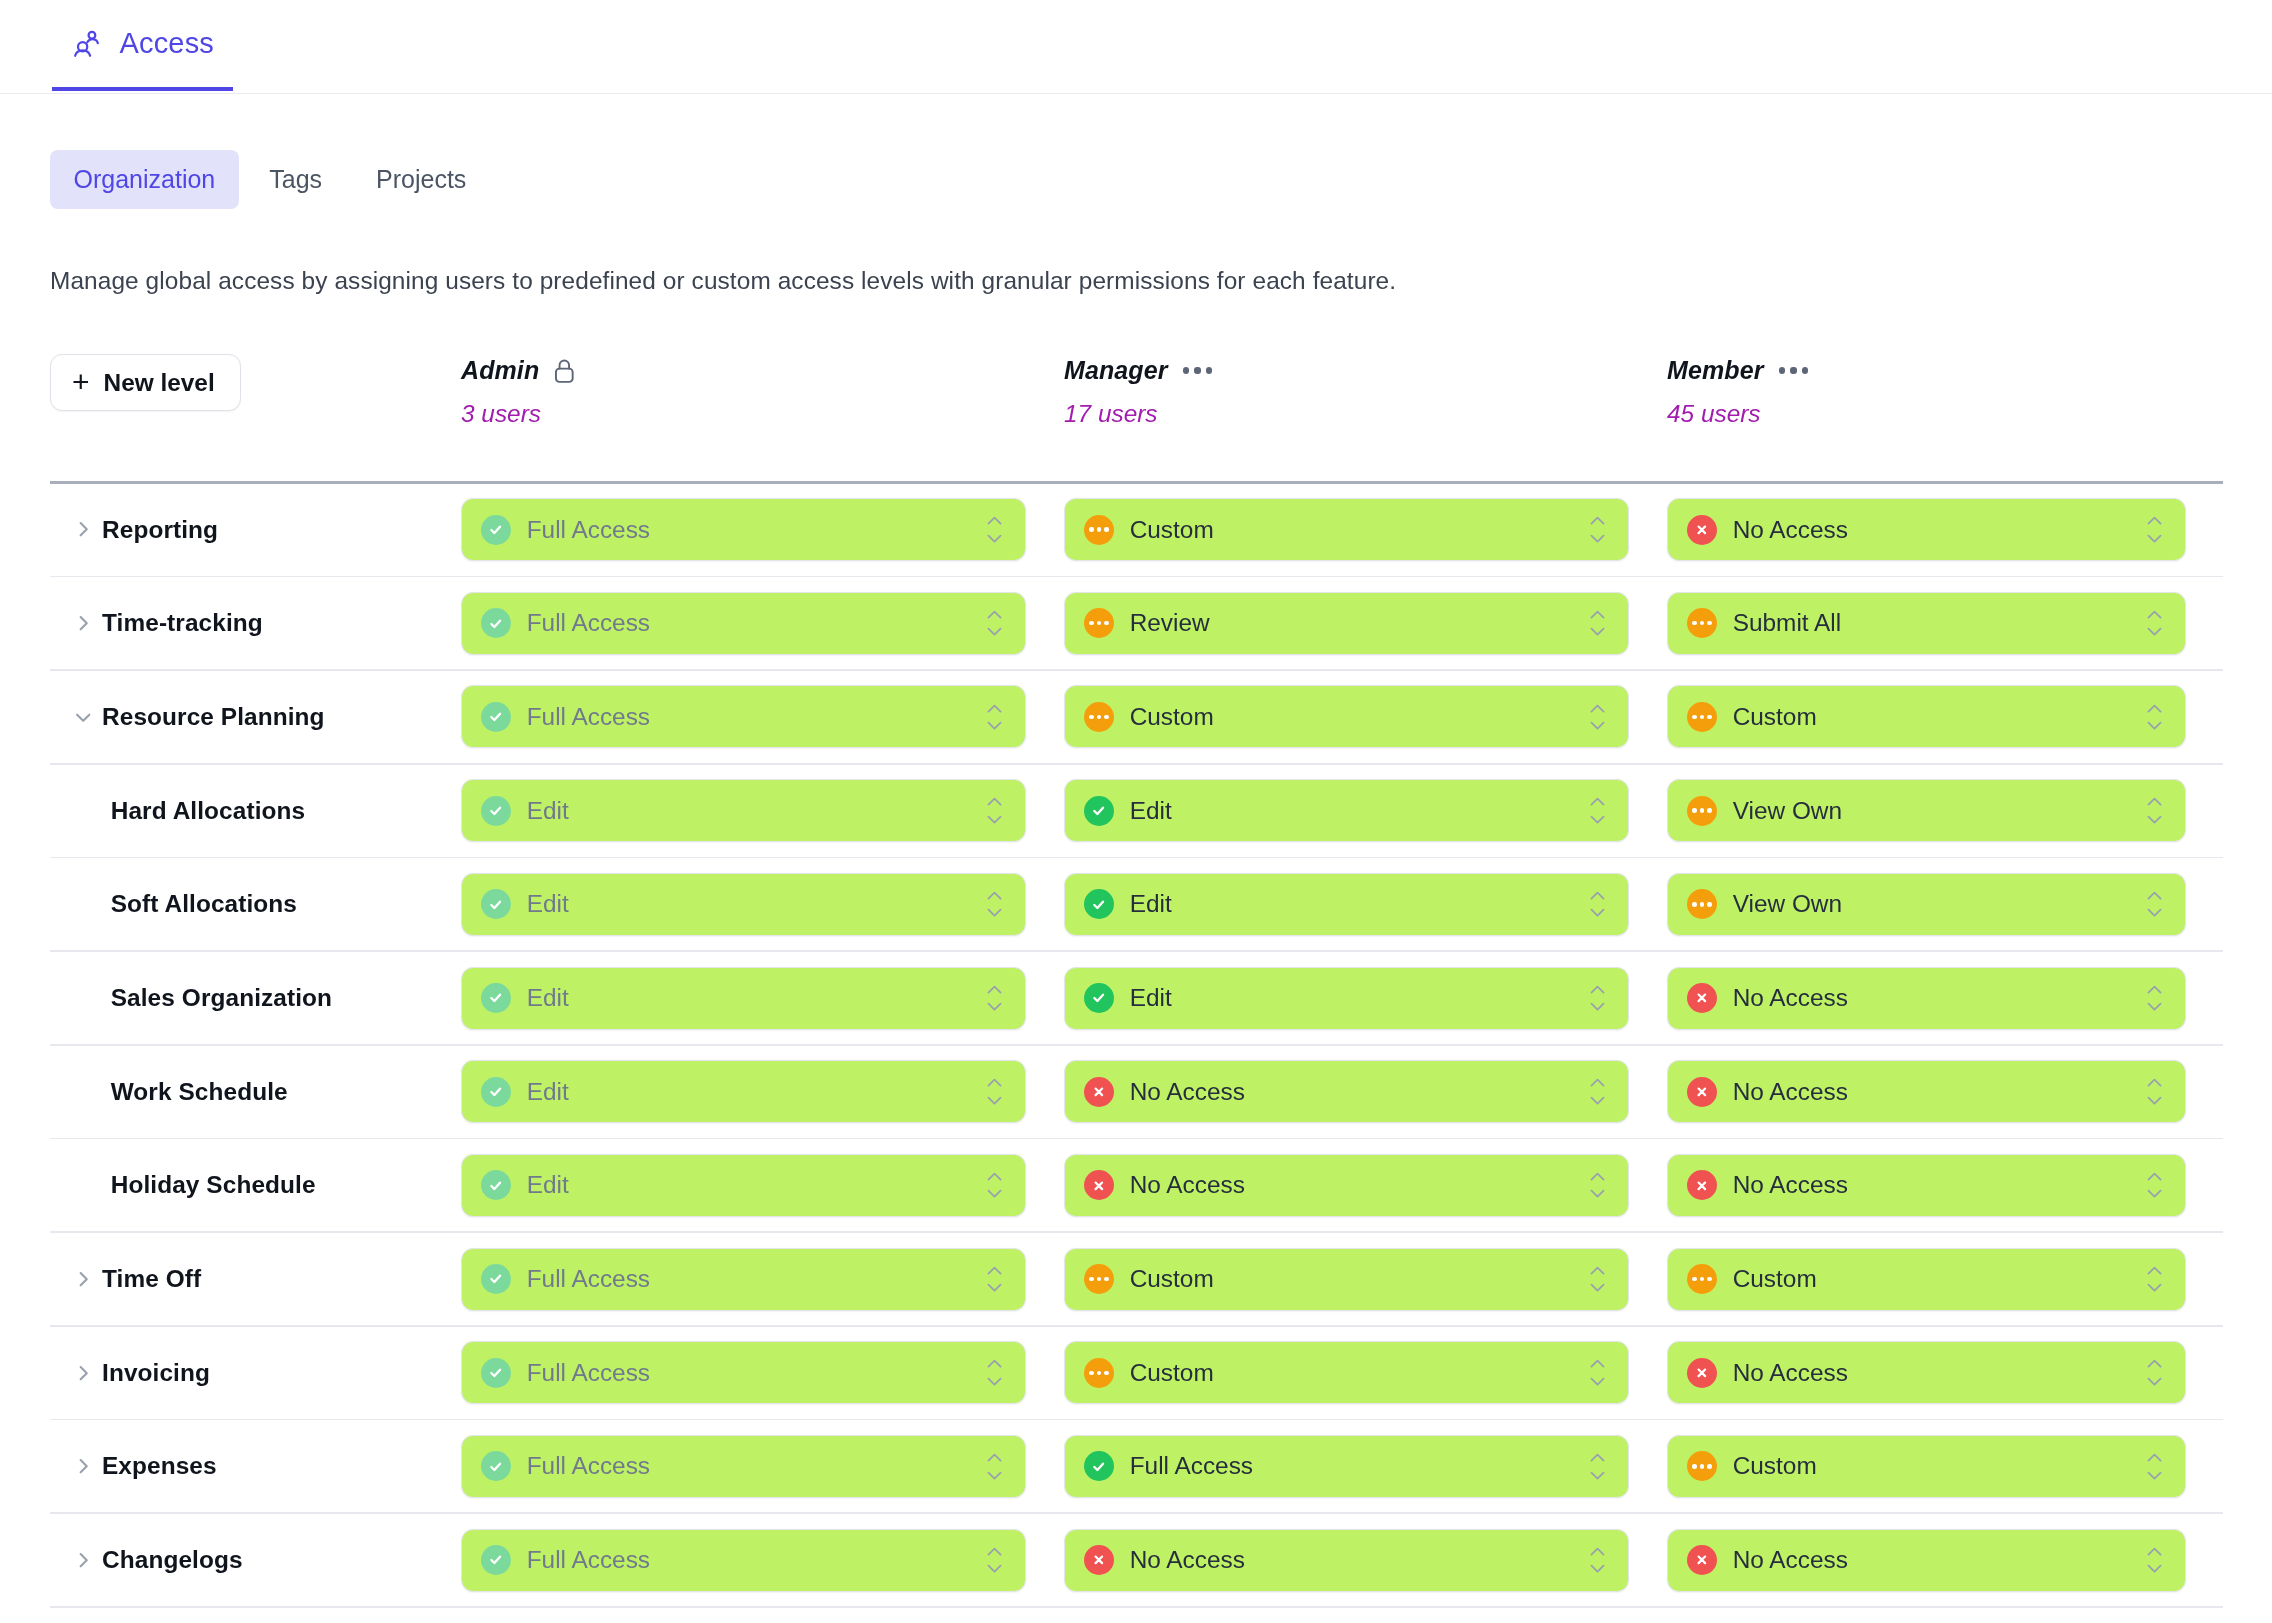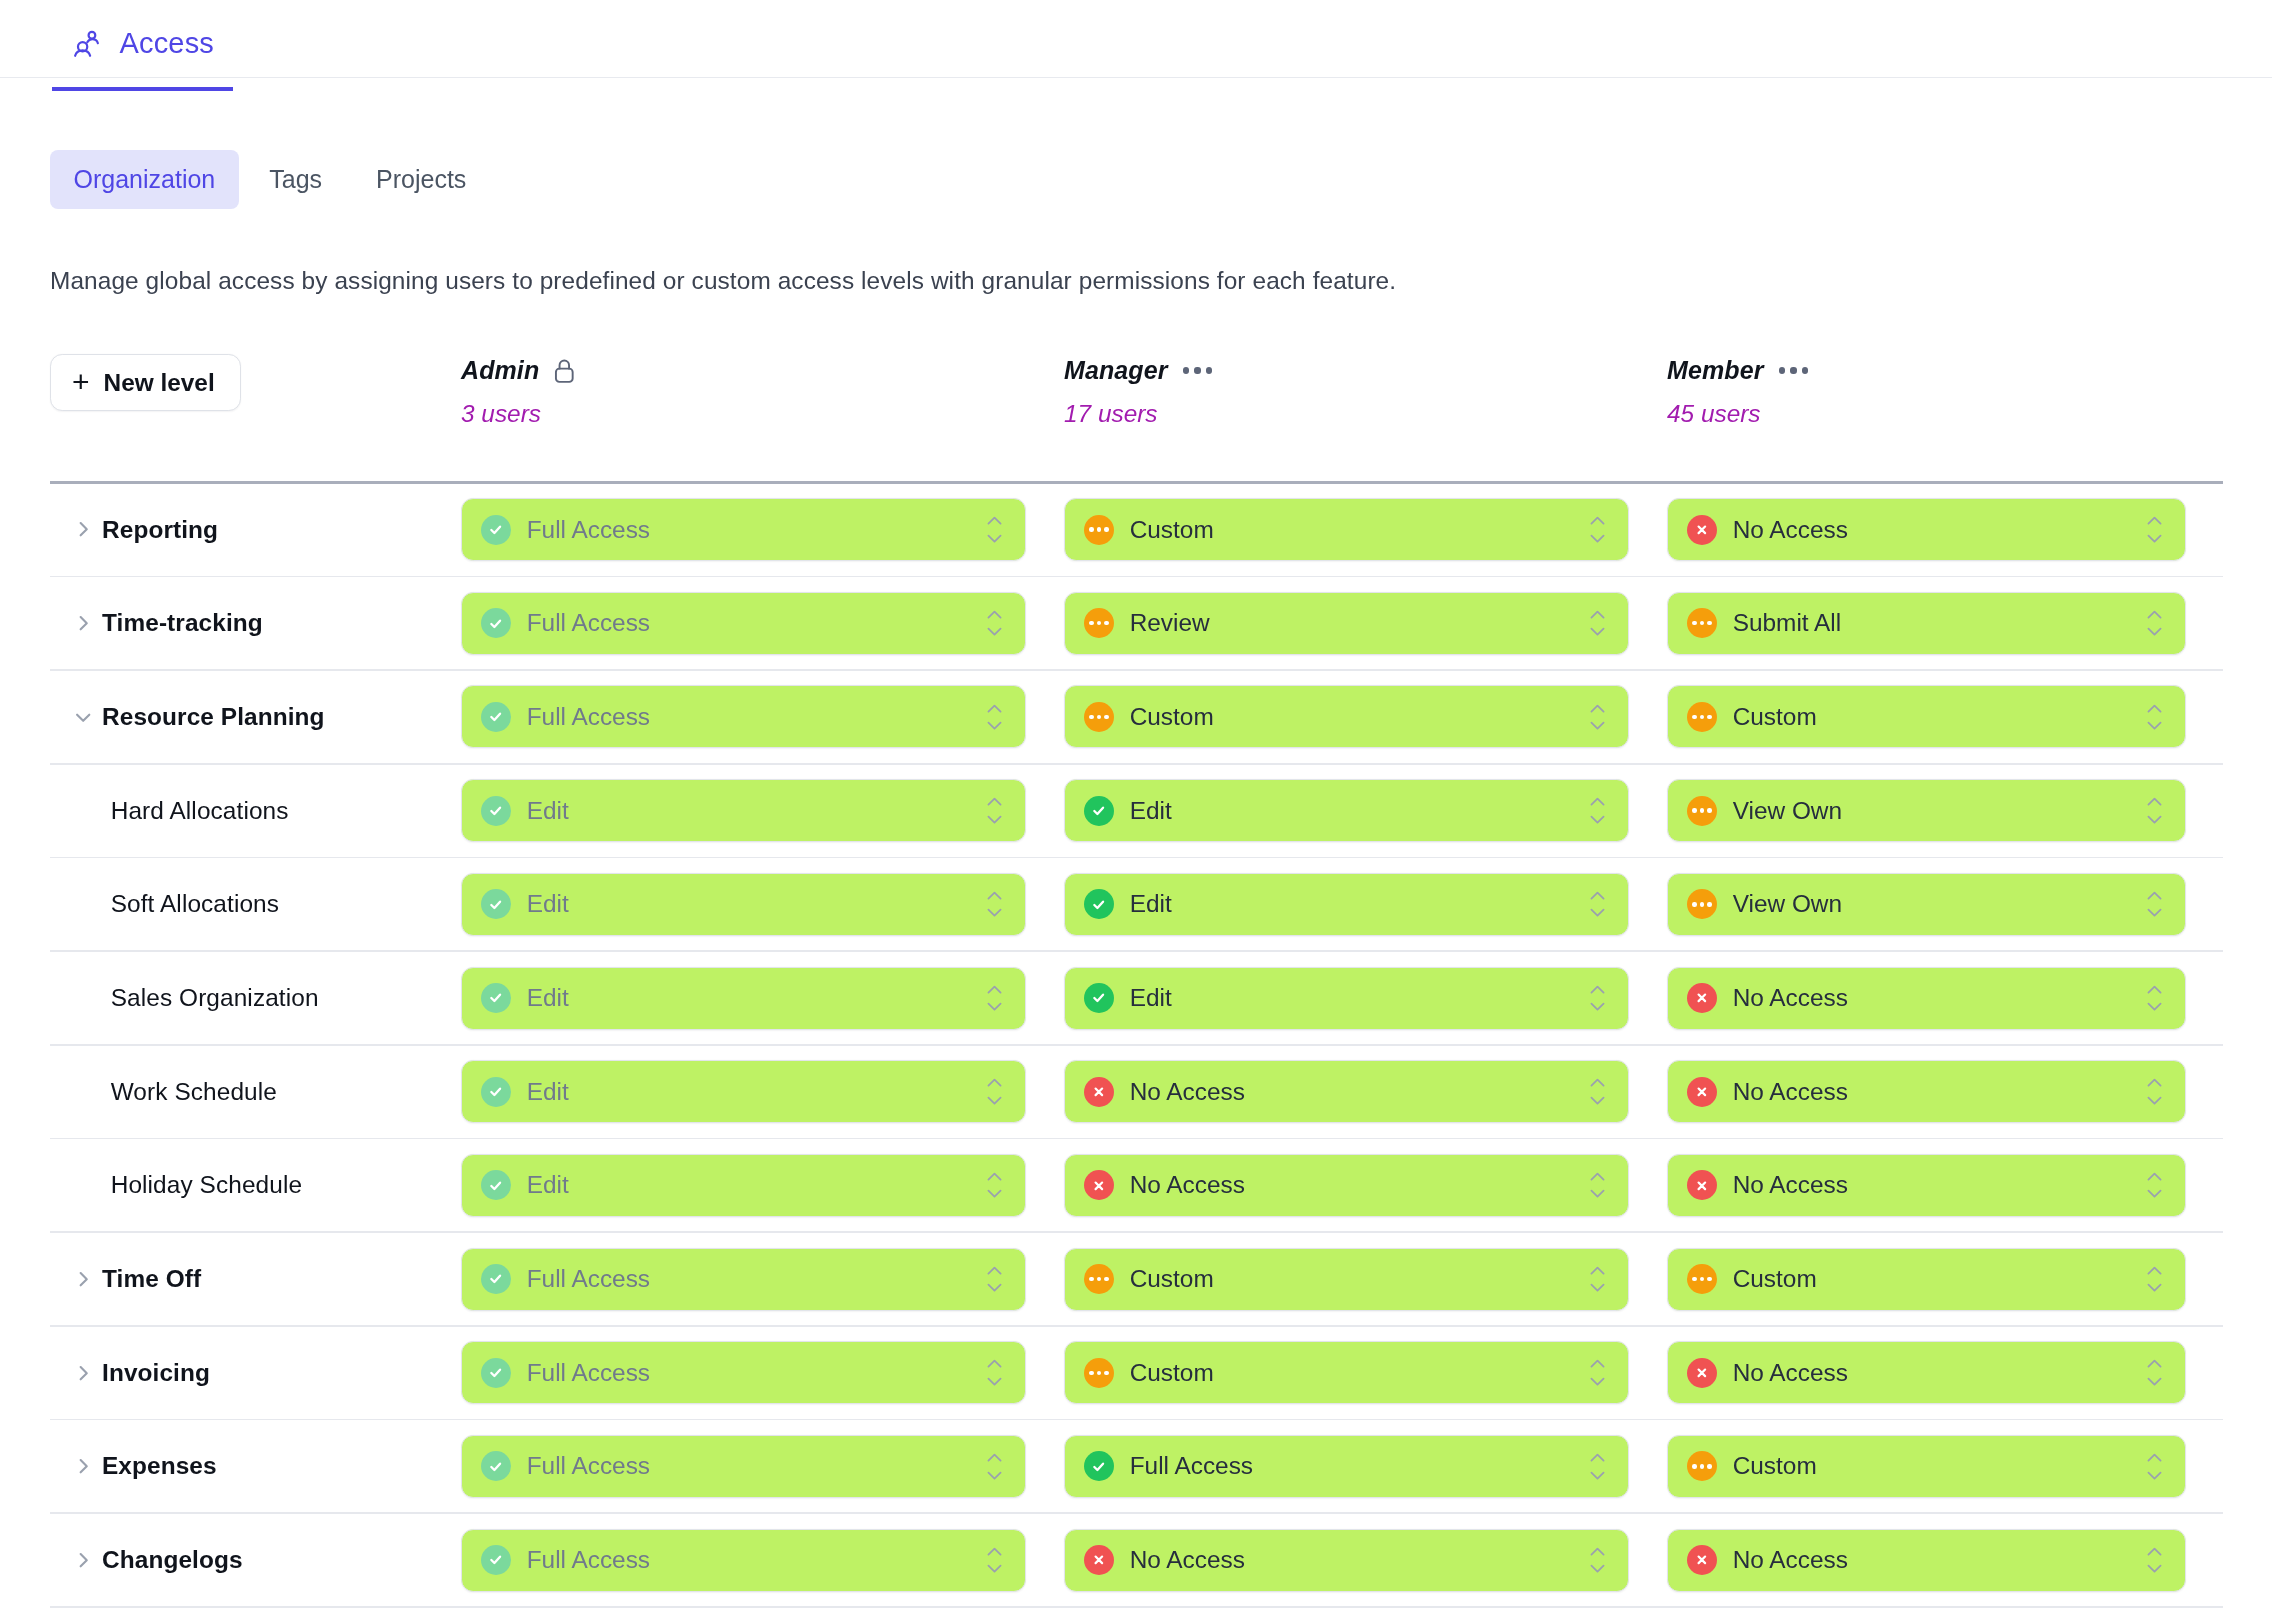--- a/index.html
+++ b/index.html
@@ -7,21 +7,21 @@
     width: 2273px;
     height: 1623px;
     background: #ffffff;
     font-family: "Liberation Sans", sans-serif;
     -webkit-font-smoothing: antialiased;
   }
 
   
   .topbar {
     position: relative;
-    height: 78px;
+    height: 94px;
     border-bottom: 1.7px solid #e8eaef;
   }
   .topbar-tab {
     position: absolute;
     left: 52px;
     top: 0;
     height: 91px;
     display: flex;
     align-items: center;
     gap: 17.4px;
@@ -161,21 +161,21 @@
   }
   .chev-toggle svg { display: block; }
   .chev-spacer { width: 52px; }
   .row-name {
     font-size: 24.4px;
     color: #10141c;
     font-weight: 700;
     letter-spacing: 0.1px;
   }
   .row-name.child {
-    font-weight: 400;
+    font-weight: 700;
     padding-left: 8.7px;
     text-align: center;
   }
 
   
   .sel-cell { padding-right: 38px; }
   .select {
     position: relative;
     display: flex;
     align-items: center;

